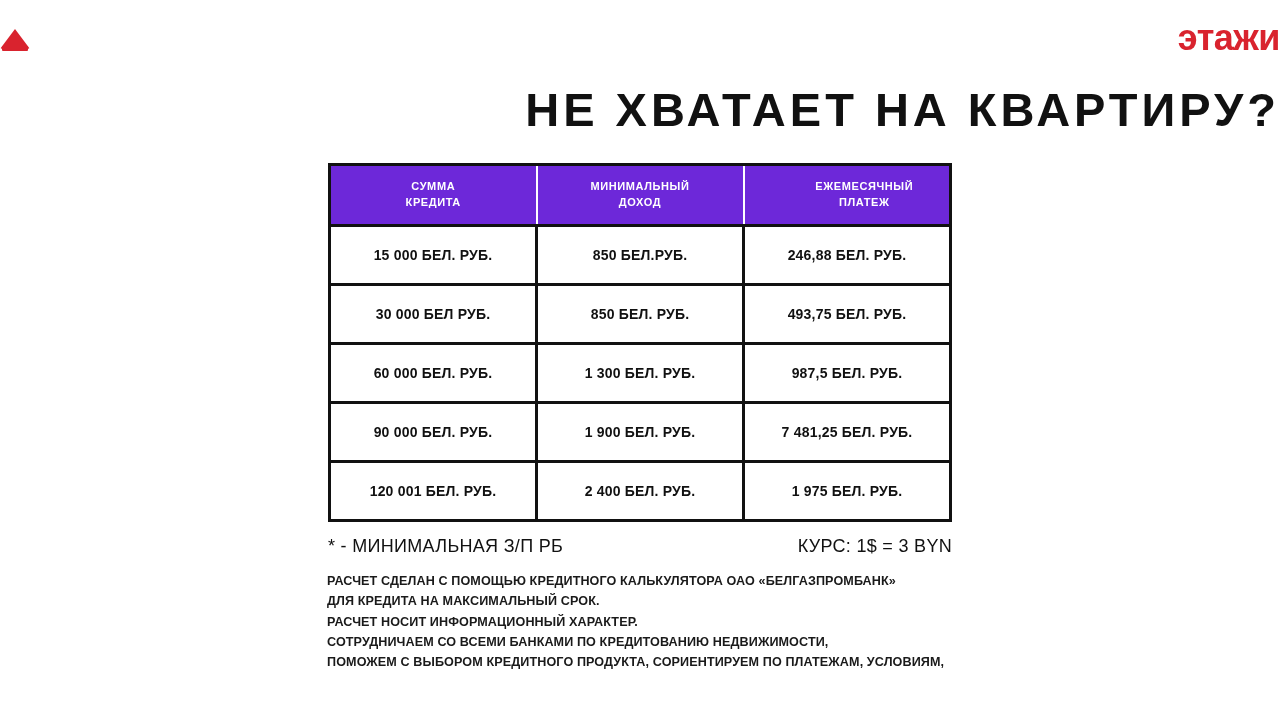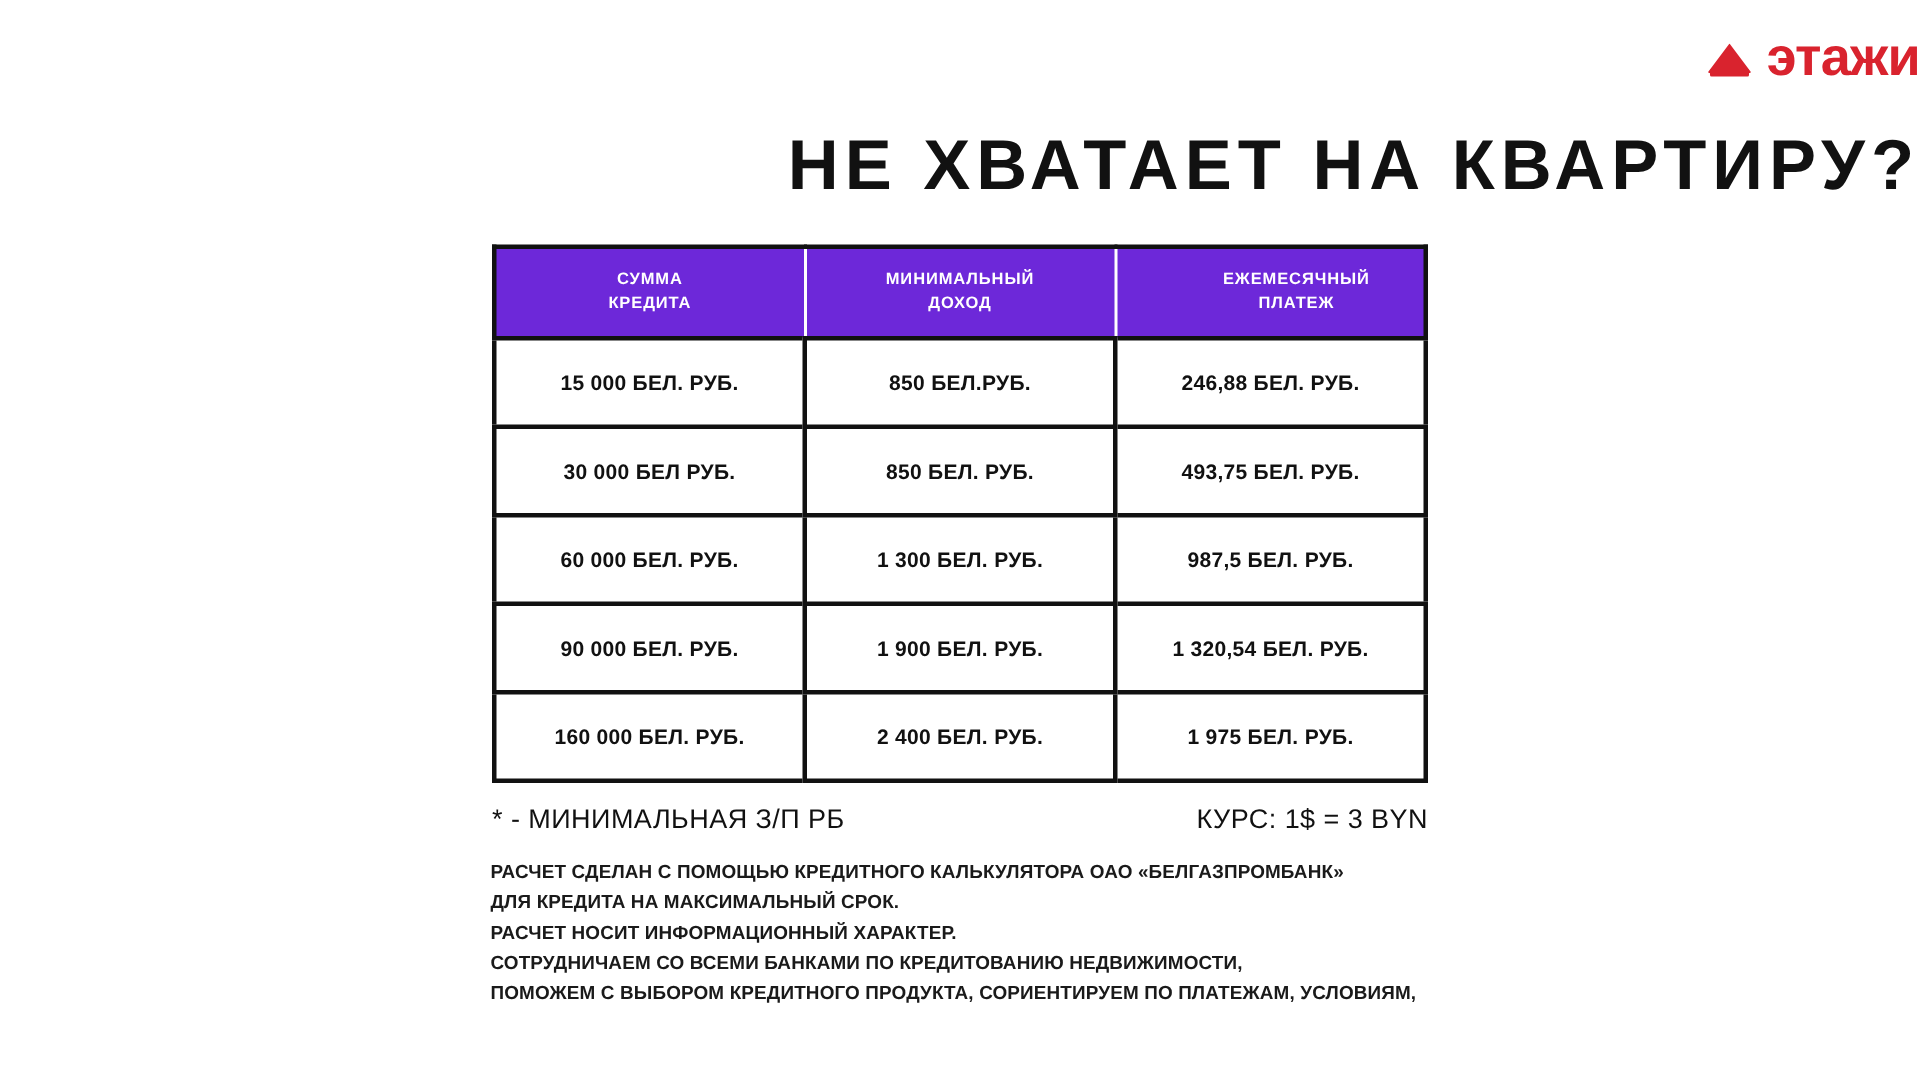--- a/index.html
+++ b/index.html
@@ -18,21 +18,21 @@
     position: relative;
     width: 1280px;
     height: 720px;
     box-sizing: border-box;
   }
 
   
   .logo-row {
     display: flex;
     align-items: center;
-    justify-content: flex-end;
+    justify-content: space-between;
     gap: 10px;
     padding-top: 16px;
     height: 44px;
   }
   .logo-mark {
     width: 30px;
     height: 26px;
     position: relative;
     display: inline-block;
   }
@@ -195,24 +195,24 @@
           <td>493,75 БЕЛ. РУБ.</td>
         </tr>
         <tr>
           <td>60 000 БЕЛ. РУБ.</td>
           <td>1 300 БЕЛ. РУБ.</td>
           <td>987,5 БЕЛ. РУБ.</td>
         </tr>
         <tr>
           <td>90 000 БЕЛ. РУБ.</td>
           <td>1 900 БЕЛ. РУБ.</td>
-          <td>1 320,54 БЕЛ. РУБ.</td>
-        </tr>
-        <tr>
-          <td>160 000 БЕЛ. РУБ.</td>
+          <td>7 481,25 БЕЛ. РУБ.</td>
+        </tr>
+        <tr>
+          <td>120 001 БЕЛ. РУБ.</td>
           <td>2 400 БЕЛ. РУБ.</td>
           <td>1 975 БЕЛ. РУБ.</td>
         </tr>
       </tbody>
     </table>
   </div>
 
   <div class="note-row">
     <span>* - МИНИМАЛЬНАЯ З/П РБ</span>
     <span>КУРС: 1$ = 3 BYN</span>

